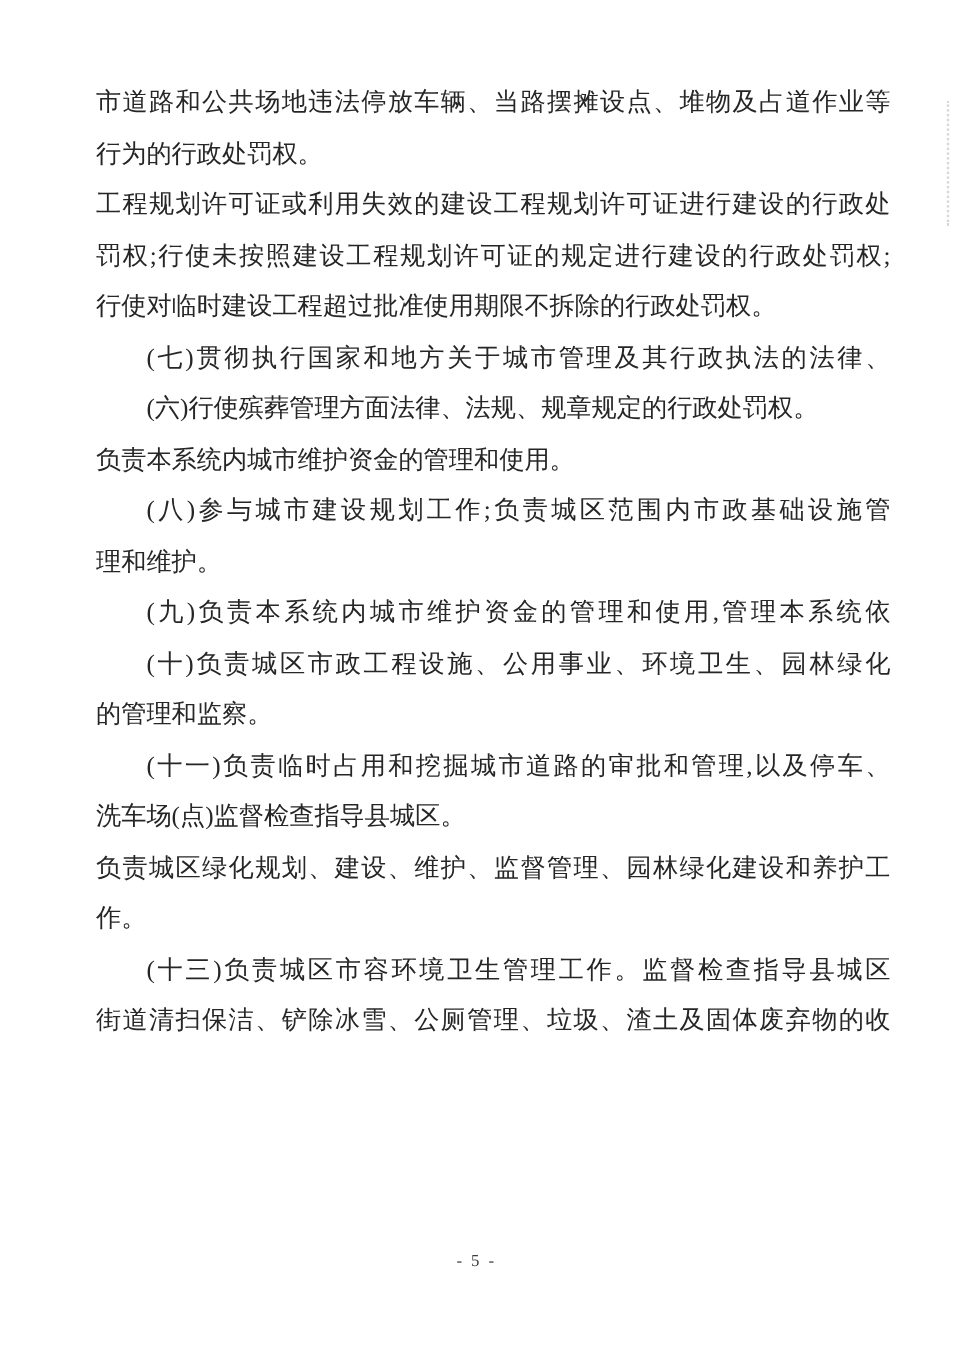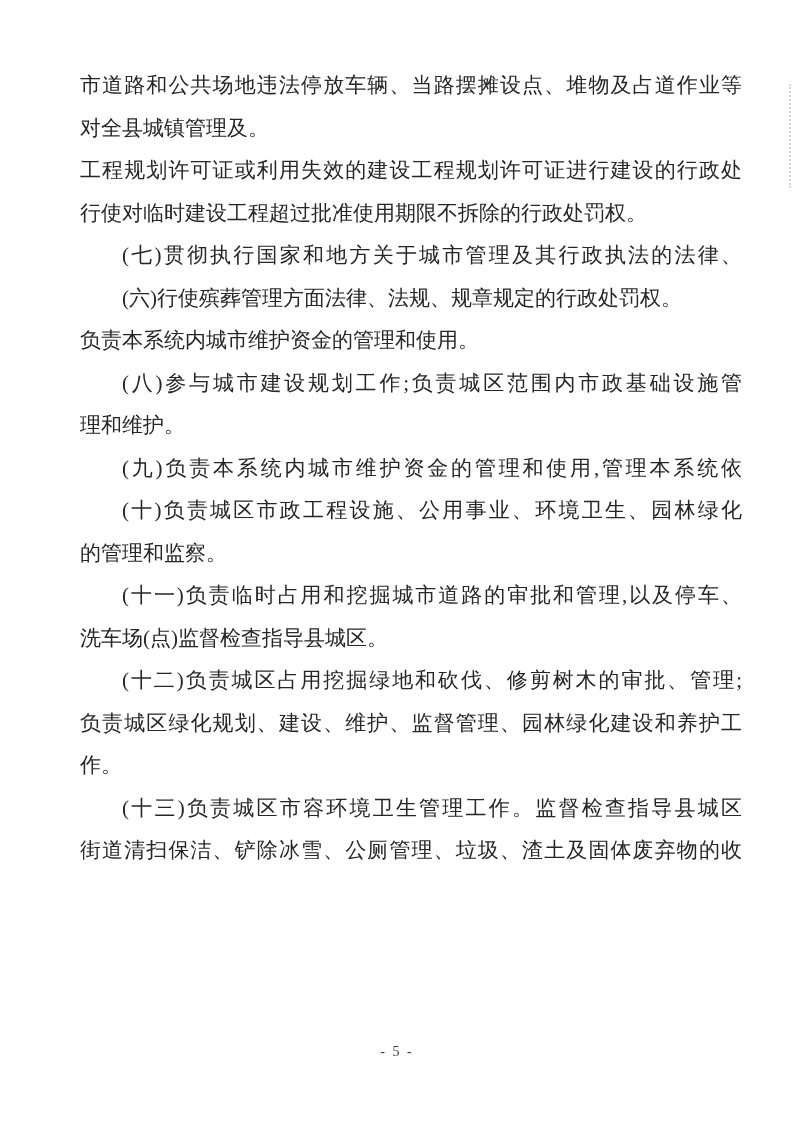--- a/index.html
+++ b/index.html
@@ -56,34 +56,34 @@
     width: 0;
     border-left: 2px dotted #d6d6d6;
   }
 </style>
 </head>
 <body>
 
 <div class="page">
   <div class="text-block">
       <div class="line">市道路和公共场地违法停放车辆、当路摆摊设点、堆物及占道作业等</div>
-      <div class="line end">对全县城镇管理及。</div>
+      <div class="line end">行为的行政处罚权。</div>
       <div class="line">工程规划许可证或利用失效的建设工程规划许可证进行建设的行政处</div>
+      <div class="line">罚权;行使未按照建设工程规划许可证的规定进行建设的行政处罚权;</div>
       <div class="line end">行使对临时建设工程超过批准使用期限不拆除的行政处罚权。</div>
       <div class="line indent">(七)贯彻执行国家和地方关于城市管理及其行政执法的法律、</div>
       <div class="line indent end">(六)行使殡葬管理方面法律、法规、规章规定的行政处罚权。</div>
       <div class="line end">负责本系统内城市维护资金的管理和使用。</div>
       <div class="line indent">(八)参与城市建设规划工作;负责城区范围内市政基础设施管</div>
       <div class="line end">理和维护。</div>
       <div class="line indent">(九)负责本系统内城市维护资金的管理和使用,管理本系统依</div>
       <div class="line indent">(十)负责城区市政工程设施、公用事业、环境卫生、园林绿化</div>
       <div class="line end">的管理和监察。</div>
       <div class="line indent">(十一)负责临时占用和挖掘城市道路的审批和管理,以及停车、</div>
       <div class="line end">洗车场(点)监督检查指导县城区。</div>
-      <div class="line indent">(十二)负责城区占用挖掘绿地和砍伐、修剪树木的审批、管理;</div>
       <div class="line">负责城区绿化规划、建设、维护、监督管理、园林绿化建设和养护工</div>
       <div class="line end">作。</div>
       <div class="line indent">(十三)负责城区市容环境卫生管理工作。监督检查指导县城区</div>
       <div class="line">街道清扫保洁、铲除冰雪、公厕管理、垃圾、渣土及固体废弃物的收</div>
     </div>
   <div class="scan-artifact"></div>
   <div class="footer">- 5 -</div>
 </div>
 
 </body></html>

